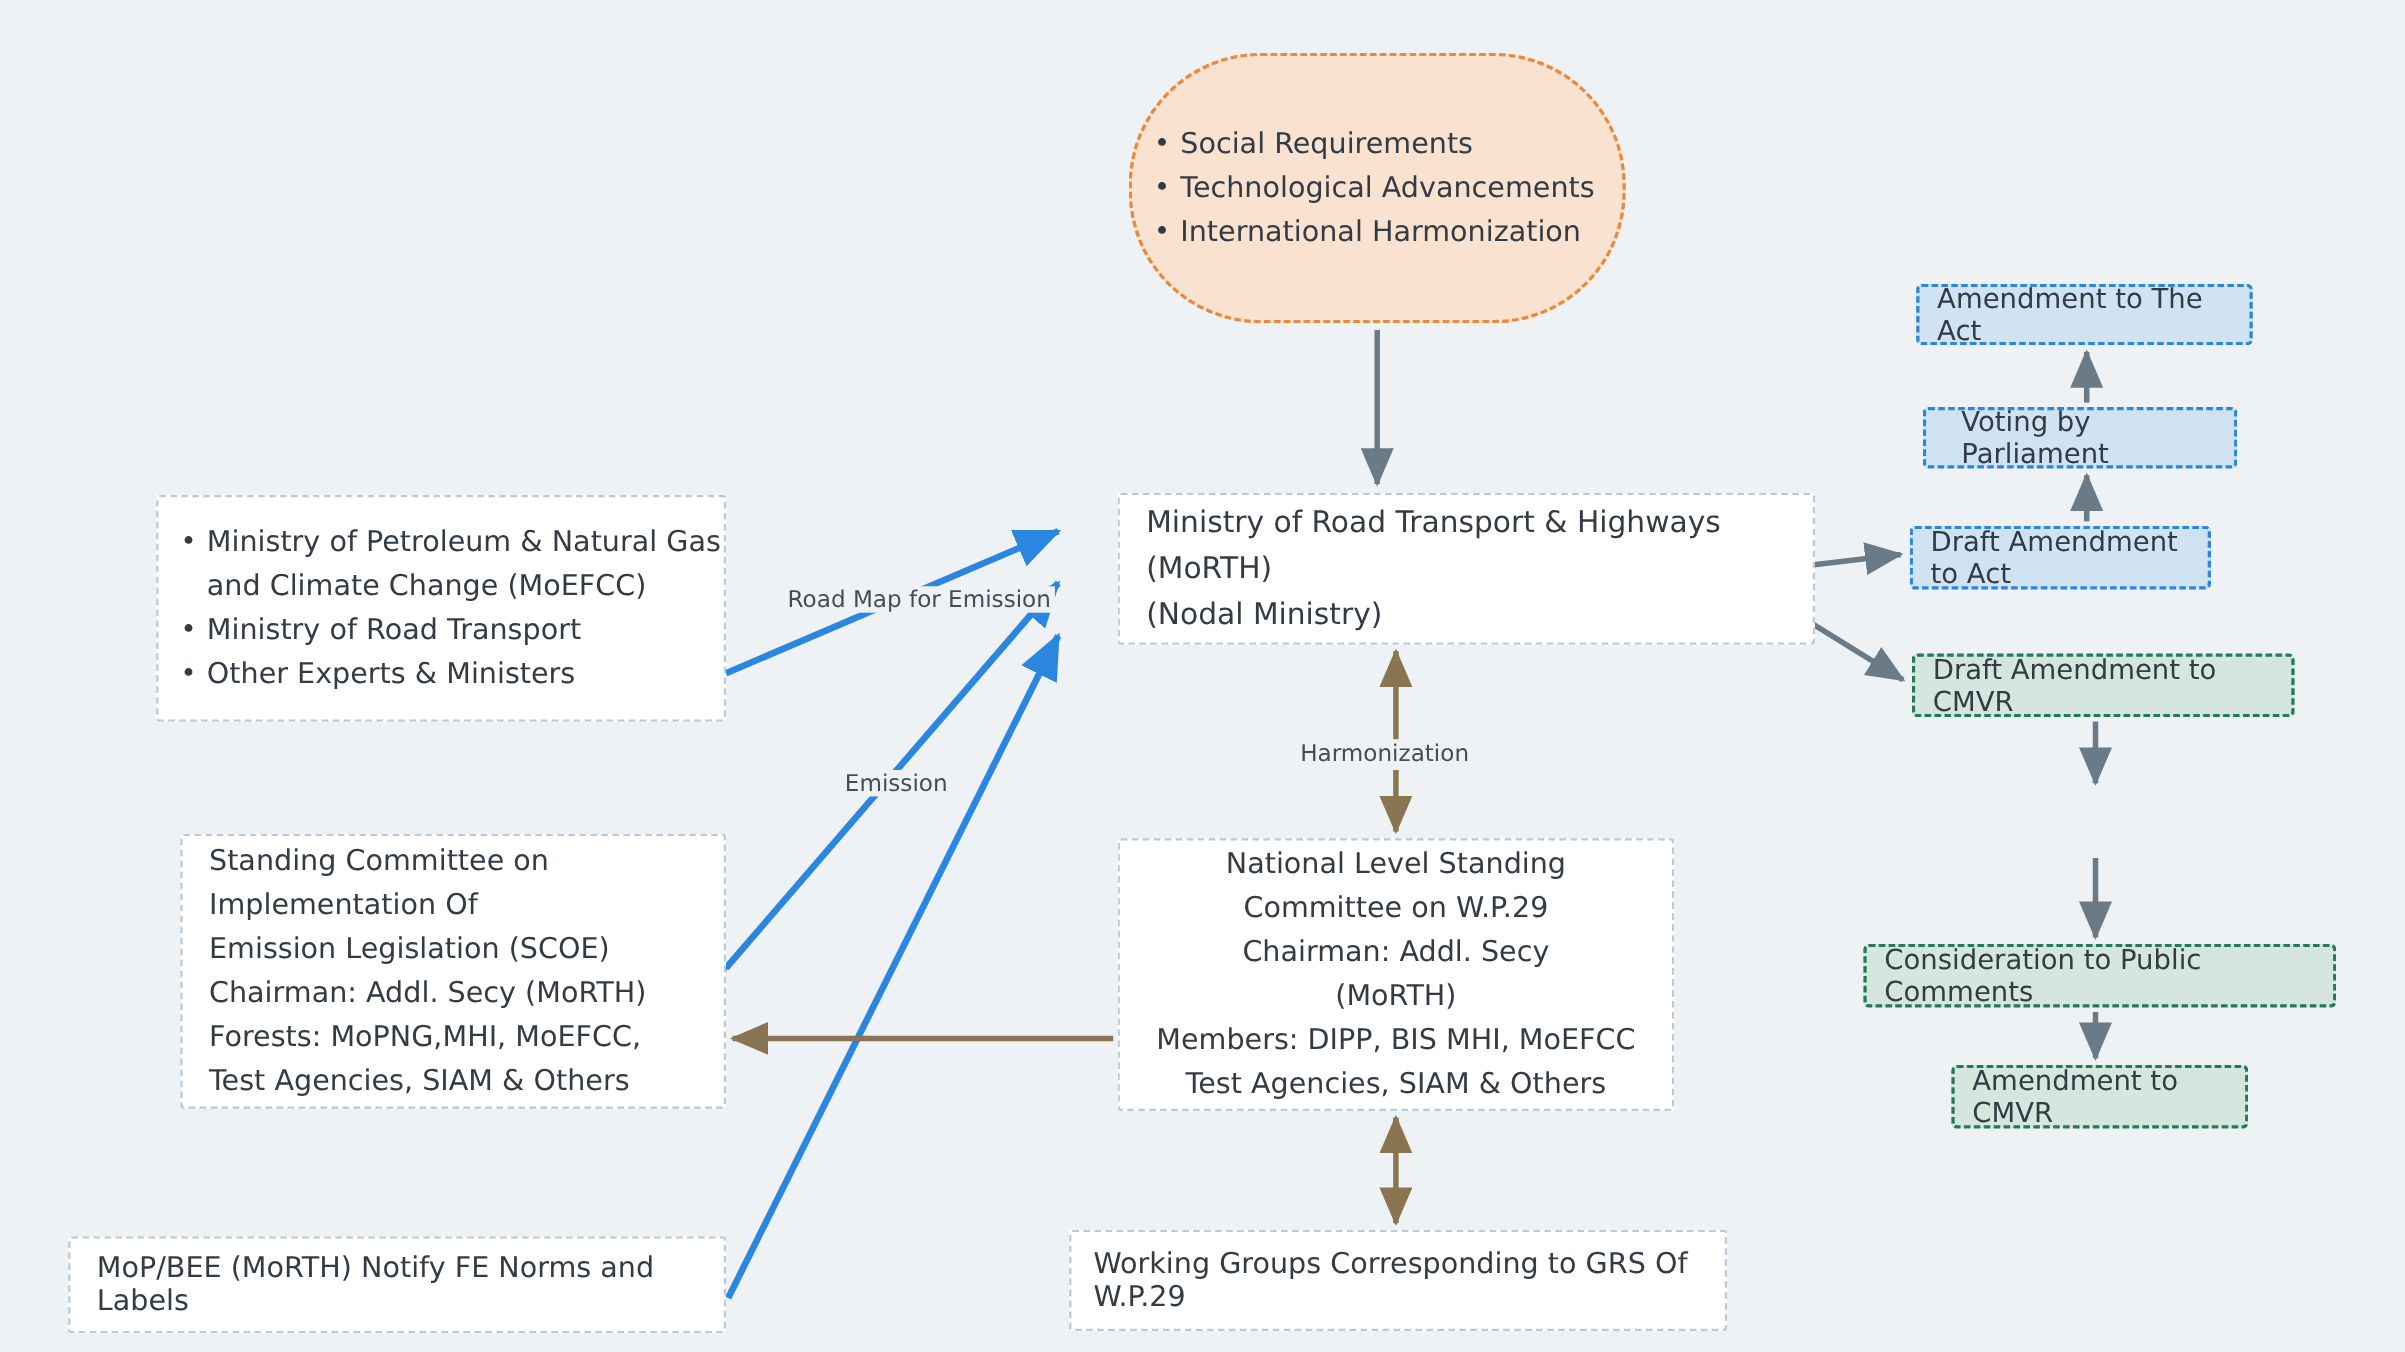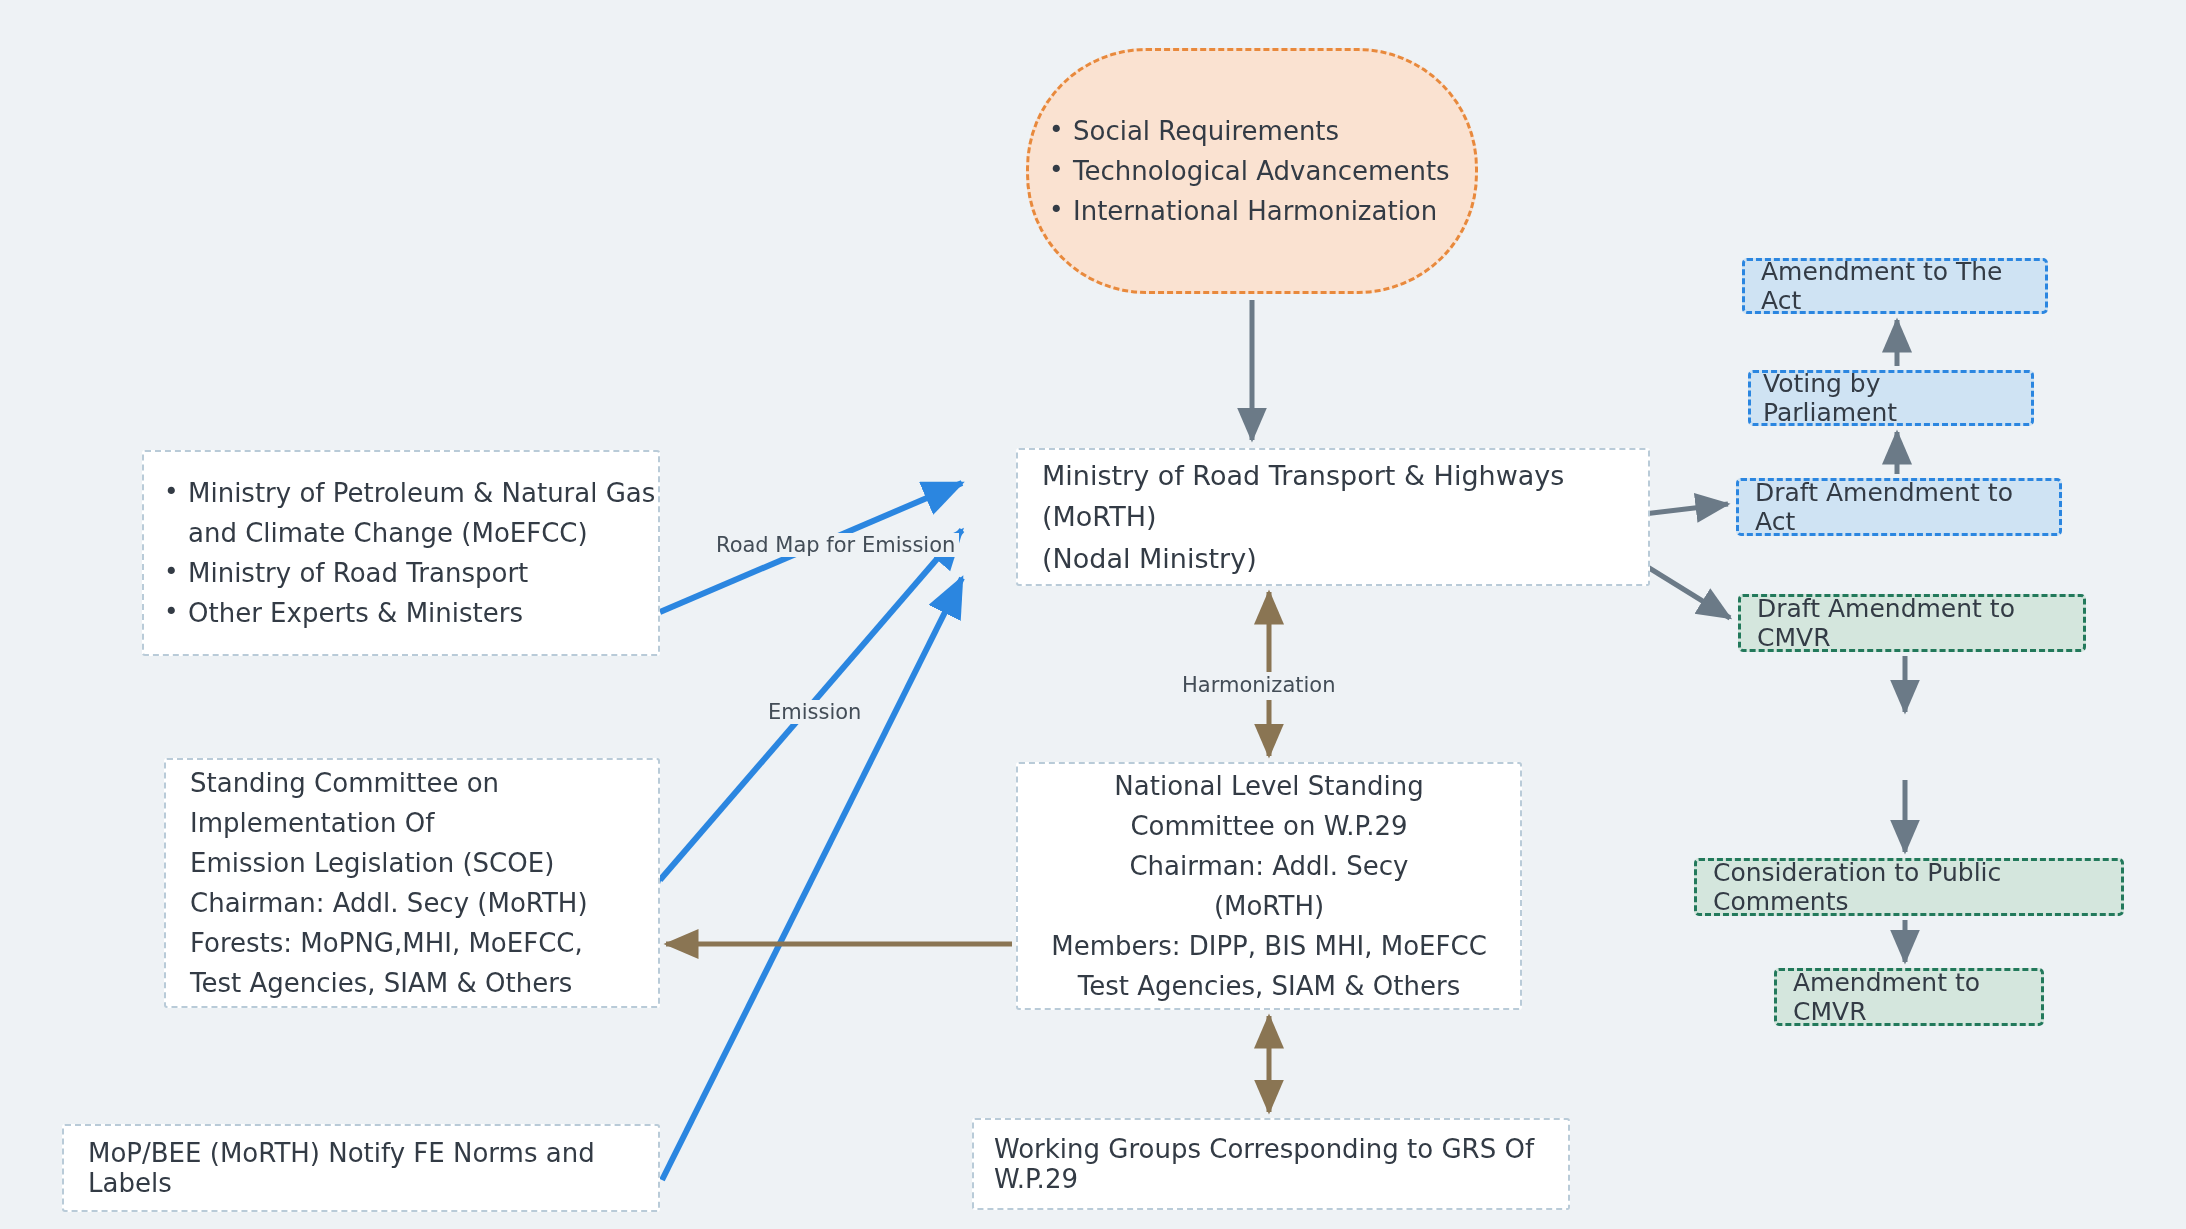--- a/index.html
+++ b/index.html
@@ -83,22 +83,22 @@
   #n-drivers   { left: 1026px; top: 48px;  width: 452px; height: 246px; padding: 0 0 0 10px; font-size: 26px; }
   #n-ministries{ left: 142px;  top: 450px; width: 518px; height: 206px; padding: 0 0 0 10px; font-size: 26px; }
   #n-morth     { left: 1016px;  top: 448px; width: 634px; height: 138px; padding: 16px 24px;     font-size: 27px; }
   #n-scoe      { left: 164px;  top: 758px; width: 496px; height: 250px; padding: 0 24px;     font-size: 26px; }
   #n-nlsc      { left: 1016px; top: 762px; width: 506px; height: 248px; padding: 0 20px;     font-size: 26px;
                  justify-content: center; text-align: center; }
   #n-mopbee    { left: 62px;   top: 1124px; width: 598px; height: 88px; padding: 0 24px;     font-size: 26px; }
   #n-wg        { left: 972px;  top: 1118px; width: 598px; height: 92px; padding: 0 20px;     font-size: 26px; }
 
   #n-amend-act    { left: 1742px; top: 258px; width: 306px; height: 56px; padding: 0 16px; font-size: 25px; }
-  #n-voting       { left: 1748px; top: 370px; width: 286px; height: 56px; padding: 0 12px; font-size: 25px; }
-  #n-draft-act    { left: 1736px; top: 478px; width: 326px; height: 58px; padding: 16px 16px; font-size: 25px; }
+  #n-voting       { left: 1748px; top: 370px; width: 286px; height: 56px; padding: 0 32px; font-size: 25px; }
+  #n-draft-act    { left: 1736px; top: 478px; width: 274px; height: 58px; padding: 16px 16px; font-size: 25px; }
   #n-draft-cmvr   { left: 1738px; top: 594px; width: 348px; height: 58px; padding: 0 16px; font-size: 25px; }
   #n-public-notice{ left: 1748px; top: 718px; width: 318px; height: 58px; padding: 0 16px; font-size: 25px; }
   #n-consider     { left: 1694px; top: 858px; width: 430px; height: 58px; padding: 0 16px; font-size: 25px; }
   #n-amend-cmvr   { left: 1774px; top: 968px; width: 270px; height: 58px; padding: 0 16px; font-size: 25px; }
 </style>
 </head>
 <body>
 
 <div id="canvas">
 

